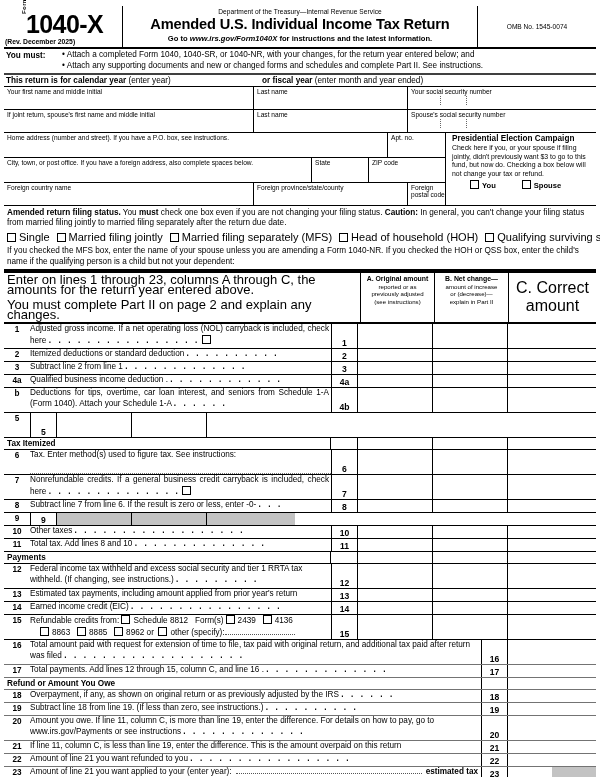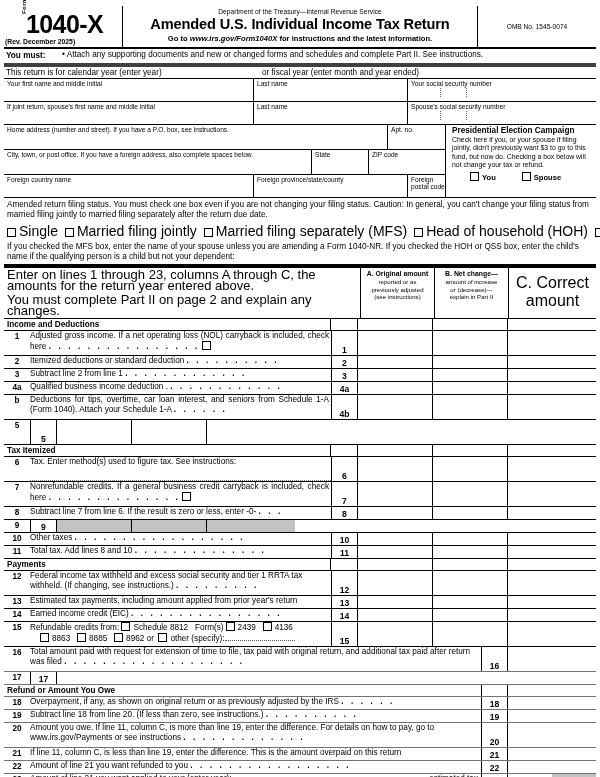--- a/index.html
+++ b/index.html
@@ -6,21 +6,21 @@
   body{
     width:600px;height:777px;
     font-family:"Liberation Sans", sans-serif;
     color:#000;
     -webkit-font-smoothing:none;
   }
   .page{position:relative;width:600px;height:610px;box-sizing:border-box;}
   .sheet{position:absolute;left:4px;top:6px;width:592px;}
 
   
-  .b{font-weight:normal;}
+  .b{font-weight:bold;}
   .bi{font-weight:bold;font-style:italic;}
   .row{display:flex;}
   .hr{height:0;border-top:1px solid #000;}
 
   
   .hdr{display:flex;align-items:stretch;border-bottom:2px solid #000;}
   .hdr-left{width:118px;position:relative;border-right:1.5px solid #000;padding-bottom:2px;}
   .formword{
     position:absolute;left:16px;top:8px;
     font-size:6.2px;letter-spacing:.3px;font-weight:bold;
@@ -30,21 +30,21 @@
   .bignum{font-size:25px;font-weight:bold;letter-spacing:-.6px;margin-left:22px;line-height:30px;padding-top:3px;}
   .revline{font-size:6.8px;font-weight:bold;margin-top:-1px;padding-left:1px;}
   .hdr-mid{flex:1;text-align:center;padding:2px 4px 3px;}
   .dept{font-size:6.6px;letter-spacing:.05px;}
   .title{font-size:14.6px;font-weight:bold;letter-spacing:-.15px;line-height:17px;margin-top:1px;}
   .goto{font-size:7.6px;font-weight:bold;margin-top:1px;}
   .hdr-right{width:118px;border-left:1.5px solid #000;display:flex;align-items:center;justify-content:center;}
   .omb{font-size:6.6px;}
 
   
-  .youmust{display:flex;border-bottom:4px solid #404040;padding:1px 0 2px 2px;justify-content:center;}
+  .youmust{display:flex;border-bottom:2px solid #404040;padding:1px 0 2px 2px;justify-content:center;}
   .ym-label{font-size:8.2px;font-weight:bold;width:56px;flex:none;padding-top:1px;}
   .ym-list{font-size:8.2px;line-height:10.5px;flex:1;}
 
   
   .calyear{display:flex;font-size:8.2px;border-bottom:1px solid #000;padding:1px 0 1px 2px;}
   .calyear .c1{width:256px;}
   .calyear .c2{flex:1;}
 
   
   .namegrid{border-bottom:1.5px solid #000;}
@@ -60,21 +60,21 @@
 
   
   .pec{width:150px;flex:none;padding:2px 3px 0 6px;box-sizing:border-box;font-size:6.9px;line-height:8.4px;}
   .pec-t{font-weight:bold;font-size:8.2px;margin-bottom:1px;}
   .pec-boxes{display:flex;gap:26px;margin-top:2px;padding-left:18px;align-items:center;font-size:7.6px;font-weight:bold;}
   .ckb{display:inline-block;width:7px;height:7px;border:1px solid #000;margin-right:3px;vertical-align:-1px;background:#fff;}
 
   
   .fstat{padding:2px 2px 2px 3px;border-bottom:3px solid #000000;}
   .fstat p{margin:0;font-size:8.2px;line-height:10.2px;}
-  .fsopts{display:flex;gap:7px;font-size:14px;margin:3px 0 2px;align-items:center;}
+  .fsopts{display:flex;gap:7px;font-size:11px;margin:3px 0 2px;align-items:center;}
   .fsopts span.o{white-space:nowrap;}
   .fsnote{font-size:8.2px;line-height:10.2px;margin-top:3px;}
 
   
   .colhead{display:flex;border-bottom:1.5px solid #000;border-top:1.5px solid #000;}
   .ch-desc{flex:1;padding:2px 3px 2px 3px;font-size:13px;line-height:10.4px;}
   .ch-col{width:74px;flex:none;border-left:1px solid #000;text-align:center;padding:2px 2px 1px;box-sizing:border-box;}
   .ch-col .t{font-size:6.9px;font-weight:bold;line-height:8px;}
   .ch-col .s{font-size:6.1px;line-height:7.4px;}
   .ch-colc{width:88px;flex:none;border-left:1px solid #000;text-align:center;padding:6px 2px 1px;box-sizing:border-box;}
@@ -126,20 +126,21 @@
       <div class="goto"><span>Go to </span><span class="bi">www.irs.gov/Form1040X</span><span> for instructions and the latest information.</span></div>
     </div>
     <div class="hdr-right">
       <div class="omb">OMB No. 1545-0074</div>
     </div>
   </div>
 
   <div class="youmust">
     <div class="ym-label">You must:</div>
     <div class="ym-list">
+      <div>• Attach a completed Form 1040, 1040-SR, or 1040-NR, with your changes, for the return year entered below; and</div>
       <div>• Attach any supporting documents and new or changed forms and schedules and complete Part II. See instructions.</div>
     </div>
   </div>
 
   <div class="calyear">
     <div class="c1"><span class="b">This return is for calendar year</span> <span>(enter year)</span></div>
     <div class="c2"><span class="b">or fiscal year</span> <span>(enter month and year ended)</span></div>
   </div>
 
   <div class="namegrid">
@@ -224,21 +225,20 @@
       <div class="s">or (decrease)—</div>
       <div class="s">explain in Part II</div>
     </div>
     <div class="ch-colc">
       <div class="t">C. Correct</div>
       <div class="s">amount</div>
     </div>
   </div>
 
   <div class="sect">
-    <div class="lab">Income and Deductions</div>
     <div class="nsp"></div>
     <div class="cA"></div>
     <div class="cB"></div>
     <div class="cC"></div>
   </div>
 
   <div class="lrow" style="height:24px">
     <div class="num">1</div>
     <div class="txt jt"><span>Adjusted gross income. If a net operating loss (NOL) carryback is included, check here</span> <span class="dots">. . . . . . . . . . . . . . . .</span><span class="ckb" style="margin-left:2px"></span></div>
     <div class="lnum">1</div>
@@ -406,38 +406,39 @@
   </div>
 
   <div class="wrow" style="height:24px">
     <div class="num">16</div>
     <div class="txt"><span>Total amount paid with request for extension of time to file, tax paid with original return, and additional tax paid after return was filed</span> <span class="dots">. . . . . . . . . . . . . . . . . . .</span></div>
     <div class="lnum">16</div>
     <div class="val"></div>
   </div>
   <div class="wrow" style="height:12px">
     <div class="num">17</div>
+    <div class="txt"><span>Total payments. Add lines 12 through 15, column C, and line 16 .</span> <span class="dots">. . . . . . . . . . . . .</span></div>
     <div class="lnum">17</div>
     <div class="val"></div>
   </div>
 
   <div class="wrow">
     <div style="flex:1;font-size:8.2px;font-weight:bold;padding:1px 0 1px 3px">Refund or Amount You Owe</div>
     <div class="lnum"></div>
     <div class="val"></div>
   </div>
   <div class="wrow" style="height:12px">
     <div class="num">18</div>
     <div class="txt"><span>Overpayment, if any, as shown on original return or as previously adjusted by the IRS</span> <span class="dots">. . . . . .</span></div>
     <div class="lnum">18</div>
     <div class="val"></div>
   </div>
   <div class="wrow" style="height:12px">
     <div class="num">19</div>
-    <div class="txt"><span>Subtract line 18 from line 20. (If less than zero, see instructions.)</span> <span class="dots">. . . . . . . . . .</span></div>
+    <div class="txt"><span>Subtract line 18 from line 19. (If less than zero, see instructions.)</span> <span class="dots">. . . . . . . . . .</span></div>
     <div class="lnum">19</div>
     <div class="val"></div>
   </div>
   <div class="wrow" style="height:24px">
     <div class="num">20</div>
     <div class="txt"><span>Amount you owe. If line 11, column C, is more than line 19, enter the difference. For details on how to pay, go to www.irs.gov/Payments or see instructions</span> <span class="dots">. . . . . . . . . . . . .</span></div>
     <div class="lnum">20</div>
     <div class="val"></div>
   </div>
   <div class="wrow" style="height:12px">

